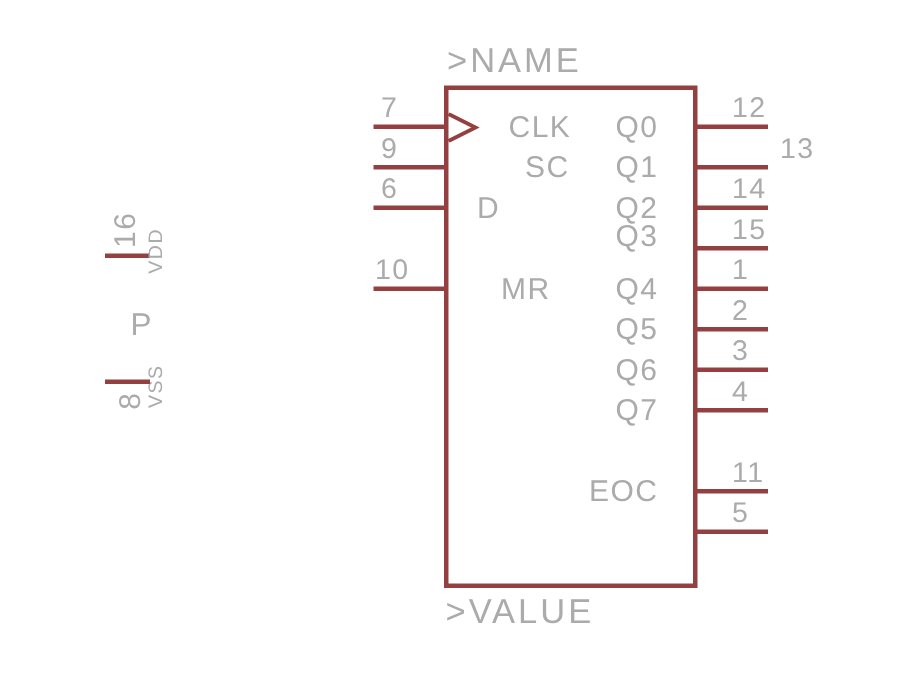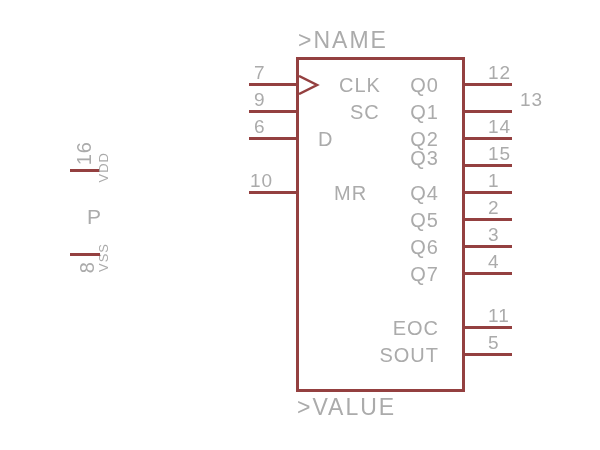--- a/index.html
+++ b/index.html
@@ -128,21 +128,20 @@
   <div class="hline" style="left:464px; top:272px; width:48px;"></div>
   <div class="pin-num" style="left:488px; top:252px;">4</div>
   <div class="pin-name" style="right:161px; top:264px;">Q7</div>
 
   <div class="hline" style="left:464px; top:326px; width:48px;"></div>
   <div class="pin-num" style="left:488px; top:306px;">11</div>
   <div class="pin-name" style="right:161px; top:318px;">EOC</div>
 
   <div class="hline" style="left:464px; top:353px; width:48px;"></div>
   <div class="pin-num" style="left:488px; top:333px;">5</div>
-  <div class="pin-name" style="right:161px; top:345px;">SOUT</div>
 
   <div class="vtext vnum" style="left:74px; top:141px;">16</div>
   <div class="hline" style="left:70px; top:169px; width:30px;"></div>
   <div class="vtext vname" style="left:97px; top:152px;">VDD</div>
 
   <div class="ptext" style="left:87px; top:206px;">P</div>
 
   <div class="vtext vname" style="left:97px; top:243px;">VSS</div>
   <div class="hline" style="left:70px; top:253px; width:30px;"></div>
   <div class="vtext vnum" style="left:77px; top:261px;">8</div>

